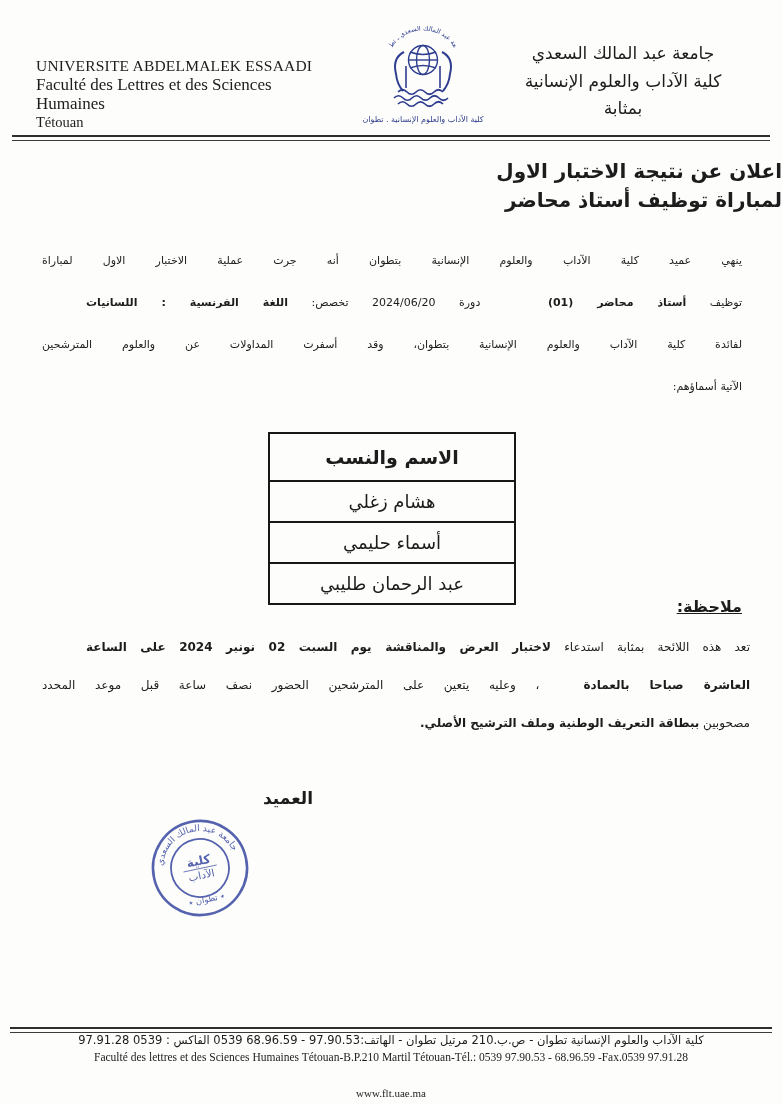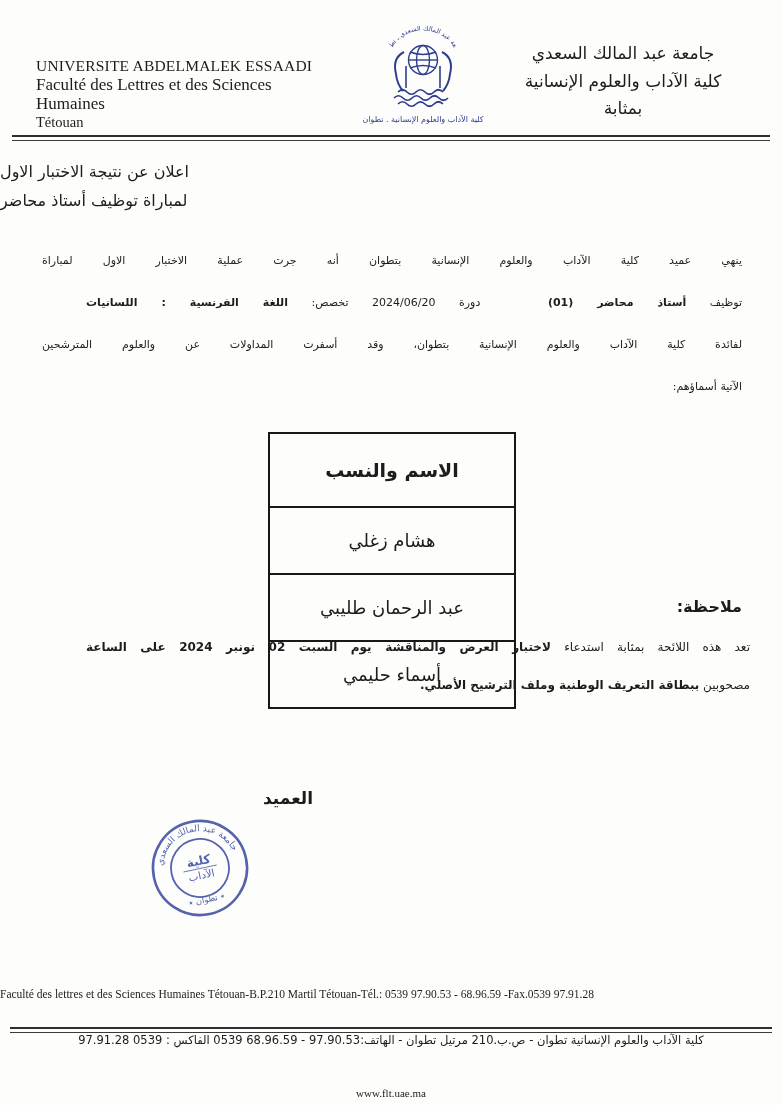--- a/index.html
+++ b/index.html
@@ -18,48 +18,48 @@
   .hdr-left .l1 { font-size:15.5px; letter-spacing:0.2px; }
   .hdr-left .l2 { font-size:17px; }
   .hdr-left .l3 { font-size:14.5px; }
   .hdr-right { top:40px; right:24px; width:270px; text-align:center; direction:rtl;
                font-size:17px; line-height:27.5px; }
 
   .rule-double { height:3px; border-top:2px solid #2e2e2e; border-bottom:1px solid #3a3a3a; }
   .rule-top { top:135px; left:12px; right:12px; }
   .rule-bottom { top:1027px; left:10px; right:10px; }
 
-  .doc-title { top:157px; left:0; right:0; text-align:left; direction:rtl;
-               font-weight:normal; font-size:16px; line-height:29px; }
+  .doc-title { top:157px; left:0; right:0; text-align:right; direction:rtl;
+               font-weight:bold; font-size:20px; line-height:29px; }
 
   .body-par { top:240px; right:40px; left:42px; direction:rtl; font-size:11px; }
   .body-par .ln { height:42px; line-height:42px; }
   .jline { text-align:justify; text-align-last:justify; }
   .rline { text-align:right; }
 
   .names-table { top:432px; left:268px; width:248px; border-collapse:collapse;
                  direction:rtl; }
-  .names-table td { border:2px solid #181818; text-align:center; padding:13px; }
+  .names-table td { border:2px solid #181818; text-align:center; padding:0; }
   .names-table .th { height:46px; font-size:19px; font-weight:bold; }
   .names-table .tr { height:39px; font-size:18px; }
 
   .note-head { top:597px; right:40px; direction:rtl; font-size:16px; font-weight:bold;
-               }
+               text-decoration:underline; }
   .note-par { top:628px; right:32px; left:42px; direction:rtl; font-size:12px; }
   .note-par .ln { height:38px; line-height:38px; }
 
   .dean { top:788px; left:243px; width:90px; text-align:center; direction:rtl;
           font-size:17px; font-weight:bold; }
 
   .stamp { top:806px; left:133px; opacity:0.85; }
   .logo  { top:26px; left:360px; }
 
   .foot-ar { top:1032px; left:0; right:0; text-align:center; direction:rtl;
              font-size:11.5px; line-height:16px; }
-  .foot-fr { top:988px; left:0; right:0; text-align:left; font-size:11.5px; }
+  .foot-fr { top:1051px; left:0; right:0; text-align:center; font-size:11.5px; }
   .foot-www { top:1064px; left:0; right:0; text-align:center; font-size:11px;margin-top:23px; }
 </style>
 </head>
 <body>
 
 <div class="page">
 
   <div class="abs hdr-left latin">
     <div class="l1">UNIVERSITE ABDELMALEK ESSAADI</div>
     <div class="l2">Faculté des Lettres et des Sciences Humaines</div>
@@ -116,31 +116,32 @@
 
   <table class="abs names-table">
     <tbody>
       <tr>
           <td class="th">الاسم والنسب</td>
         </tr>
       <tr>
           <td class="tr">هشام زغلي</td>
         </tr>
       <tr>
-          <td class="tr">عبد الرحمان طليبي</td>
+          <td class="tr">أسماء حليمي</td>
         </tr>
       <tr>
-          <td class="tr">أسماء حليمي</td>
+          <td class="tr">عبد الرحمان طليبي</td>
         </tr>
     </tbody>
   </table>
 
   <div class="abs note-head">ملاحظة:</div>
   <div class="abs note-par">
     <div class="ln jline"><span>تعد هذه اللائحة بمثابة استدعاء </span><span class="bold">لاختبار العرض والمناقشة يوم السبت 02 نونبر 2024 على الساعة</span></div>
+    <div class="ln jline"><span class="bold">العاشرة صباحا بالعمادة</span><span>، وعليه يتعين على المترشحين الحضور نصف ساعة قبل موعد المحدد</span></div>
     <div class="ln rline"><span>مصحوبين </span><span class="bold">ببطاقة التعريف الوطنية وملف الترشيح الأصلي.</span></div>
   </div>
 
   <div class="abs dean">العميد</div>
 
   <div class="abs stamp">
     <svg width="134" height="120" viewBox="0 0 134 120">
       <g transform="rotate(-12 67 62)">
         <circle cx="67" cy="62" r="47" fill="none" stroke="#3848a0" stroke-width="2.6"></circle>
         <circle cx="67" cy="62" r="29" fill="none" stroke="#3848a0" stroke-width="1.8"></circle>

